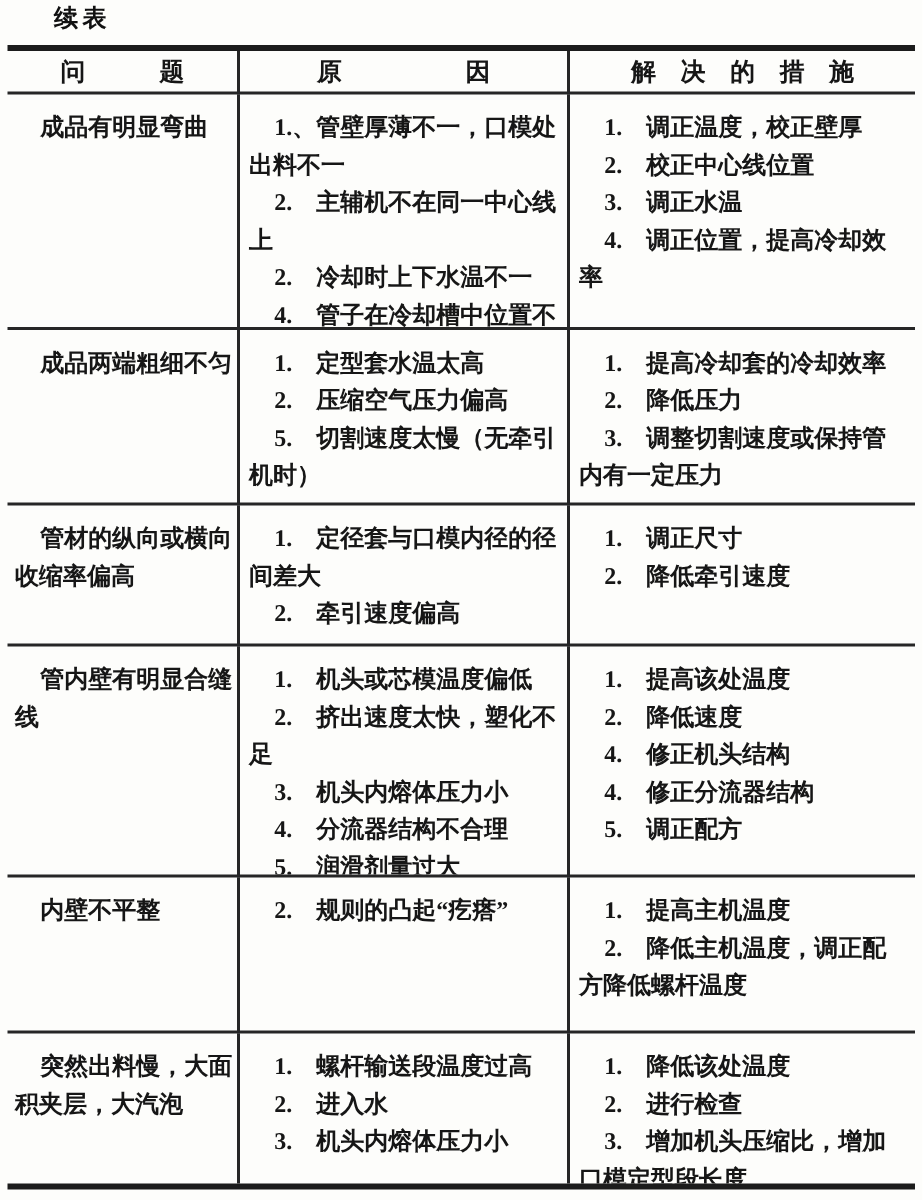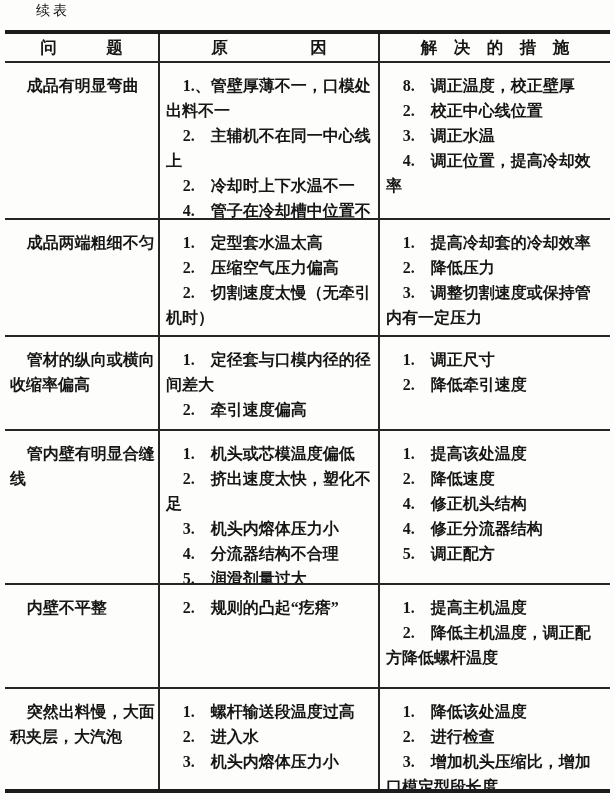--- a/index.html
+++ b/index.html
@@ -15,22 +15,22 @@
     color: #161616;
     font-family: "Liberation Serif", "DejaVu Serif", serif;
     font-weight: 600;
     overflow: hidden;
   }
   .title {
     position: absolute;
     left: 36px;
     top: 2px;
     margin: 0;
-    font-size: 14px;
-    font-weight: 400;
+    font-size: 16px;
+    font-weight: 700;
     letter-spacing: 3px;
     color: #111;
   }
   .doc-table {
     position: absolute;
     left: 5px;
     top: 30px;
     width: 605px;
     border-top: 4px solid #1c1c1c;
     border-bottom: 4px solid #1c1c1c;
@@ -84,35 +84,35 @@
       <div class="cell c1">
         <p>成品有明显弯曲</p>
       </div>
       <div class="cell c2">
         <p>1.、管壁厚薄不一，口模处出料不一</p>
         <p>2.　主辅机不在同一中心线上</p>
         <p>2.　冷却时上下水温不一</p>
         <p>4.　管子在冷却槽中位置不准</p>
       </div>
       <div class="cell c3">
-        <p>8.　调正温度，校正壁厚</p>
+        <p>1.　调正温度，校正壁厚</p>
         <p>2.　校正中心线位置</p>
         <p>3.　调正水温</p>
         <p>4.　调正位置，提高冷却效率</p>
       </div>
     </div>
 
     <div class="t-row">
       <div class="cell c1">
         <p>成品两端粗细不匀</p>
       </div>
       <div class="cell c2">
         <p>1.　定型套水温太高</p>
         <p>2.　压缩空气压力偏高</p>
-        <p>2.　切割速度太慢（无牵引机时）</p>
+        <p>5.　切割速度太慢（无牵引机时）</p>
       </div>
       <div class="cell c3">
         <p>1.　提高冷却套的冷却效率</p>
         <p>2.　降低压力</p>
         <p>3.　调整切割速度或保持管内有一定压力</p>
       </div>
     </div>
 
     <div class="t-row">
       <div class="cell c1">

